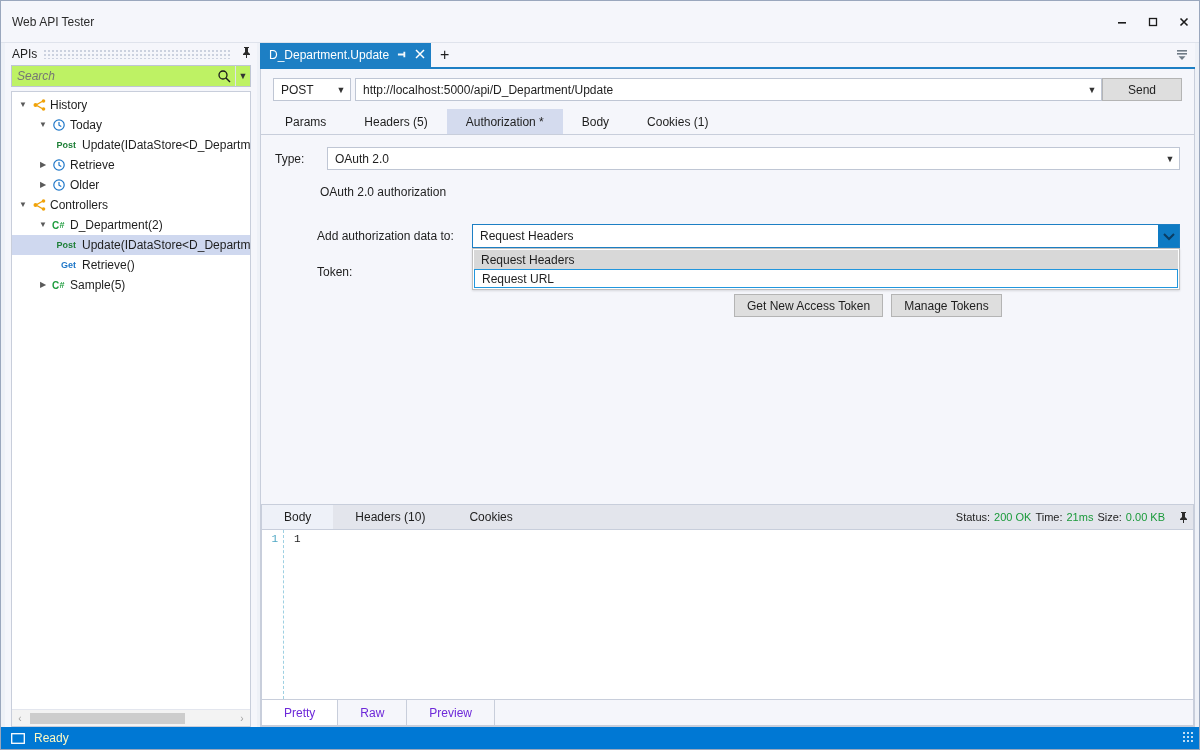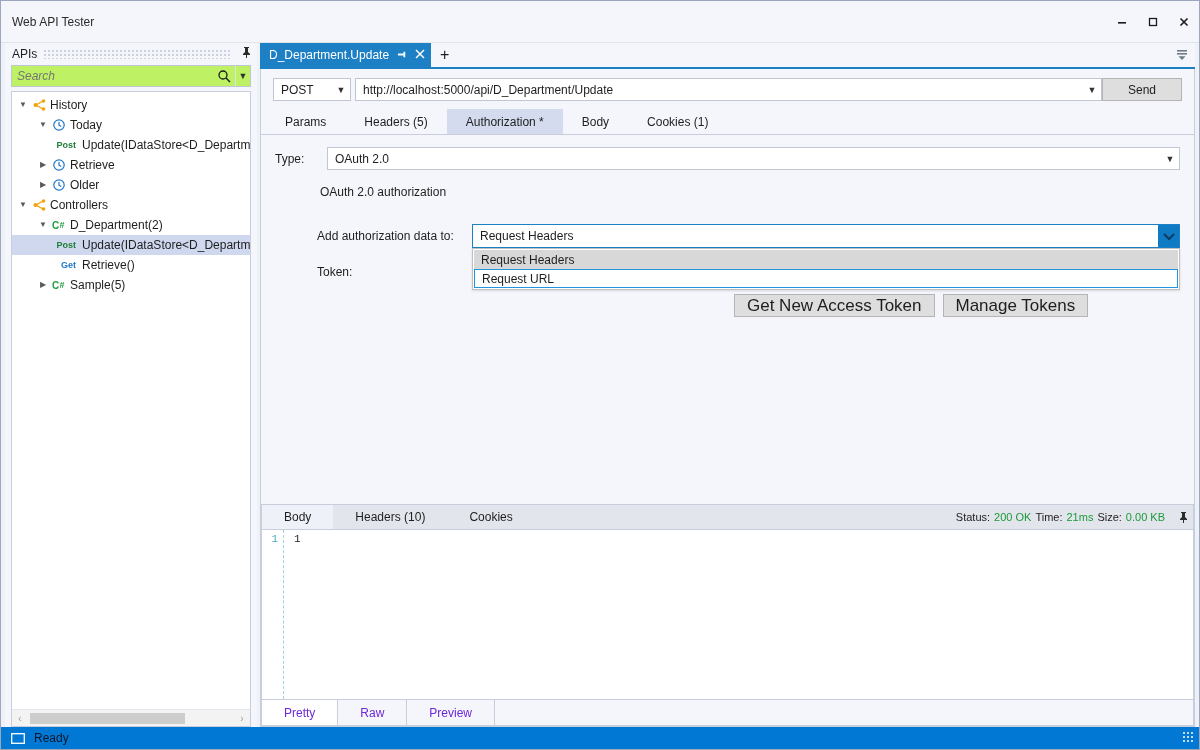--- a/index.html
+++ b/index.html
@@ -311,21 +311,21 @@
   }
 
   .row-btns {
     display: flex;
     padding: 11px 14px 0 473px;
   }
   .gbtn {
     height: 23px;
     background: #dedede;
     border: 1px solid #b4b4b4;
-    font-size: 17px;
+    font-size: 12px;
     display: flex; align-items: center; justify-content: center;
     padding: 0 12px;
     color: #1e1e1e;
   }
   .gbtn + .gbtn { margin-left: 8px; }
 
   
   .respane {
     height: 222px; min-height: 222px;
     margin-top: 4px;
@@ -383,21 +383,21 @@
     font-size: 12px; color: #6d28d9;
     border-right: 1px solid #c8cedb;
   }
   .ftab.active { background: #ffffff; border-top: 0; }
   .ftab-fill { flex: 1; }
 
   
   .statusbar {
     height: 22px; min-height: 22px;
     background: #0078d4;
-    color: #0f172a;
+    color: #fef9c3;
     display: flex; align-items: center;
     font-size: 12px;
     padding-left: 10px;
   }
   .statusbar .sb-ico { margin-right: 9px; display: flex; align-items: center; }
   .statusbar .grip-r {
     margin-left: auto; margin-right: 4px;
     width: 12px; height: 12px;
     background-image: radial-gradient(circle at 1px 1px, rgba(255,255,255,.75) 0.9px, transparent 1.1px);
     background-size: 4px 4px;

